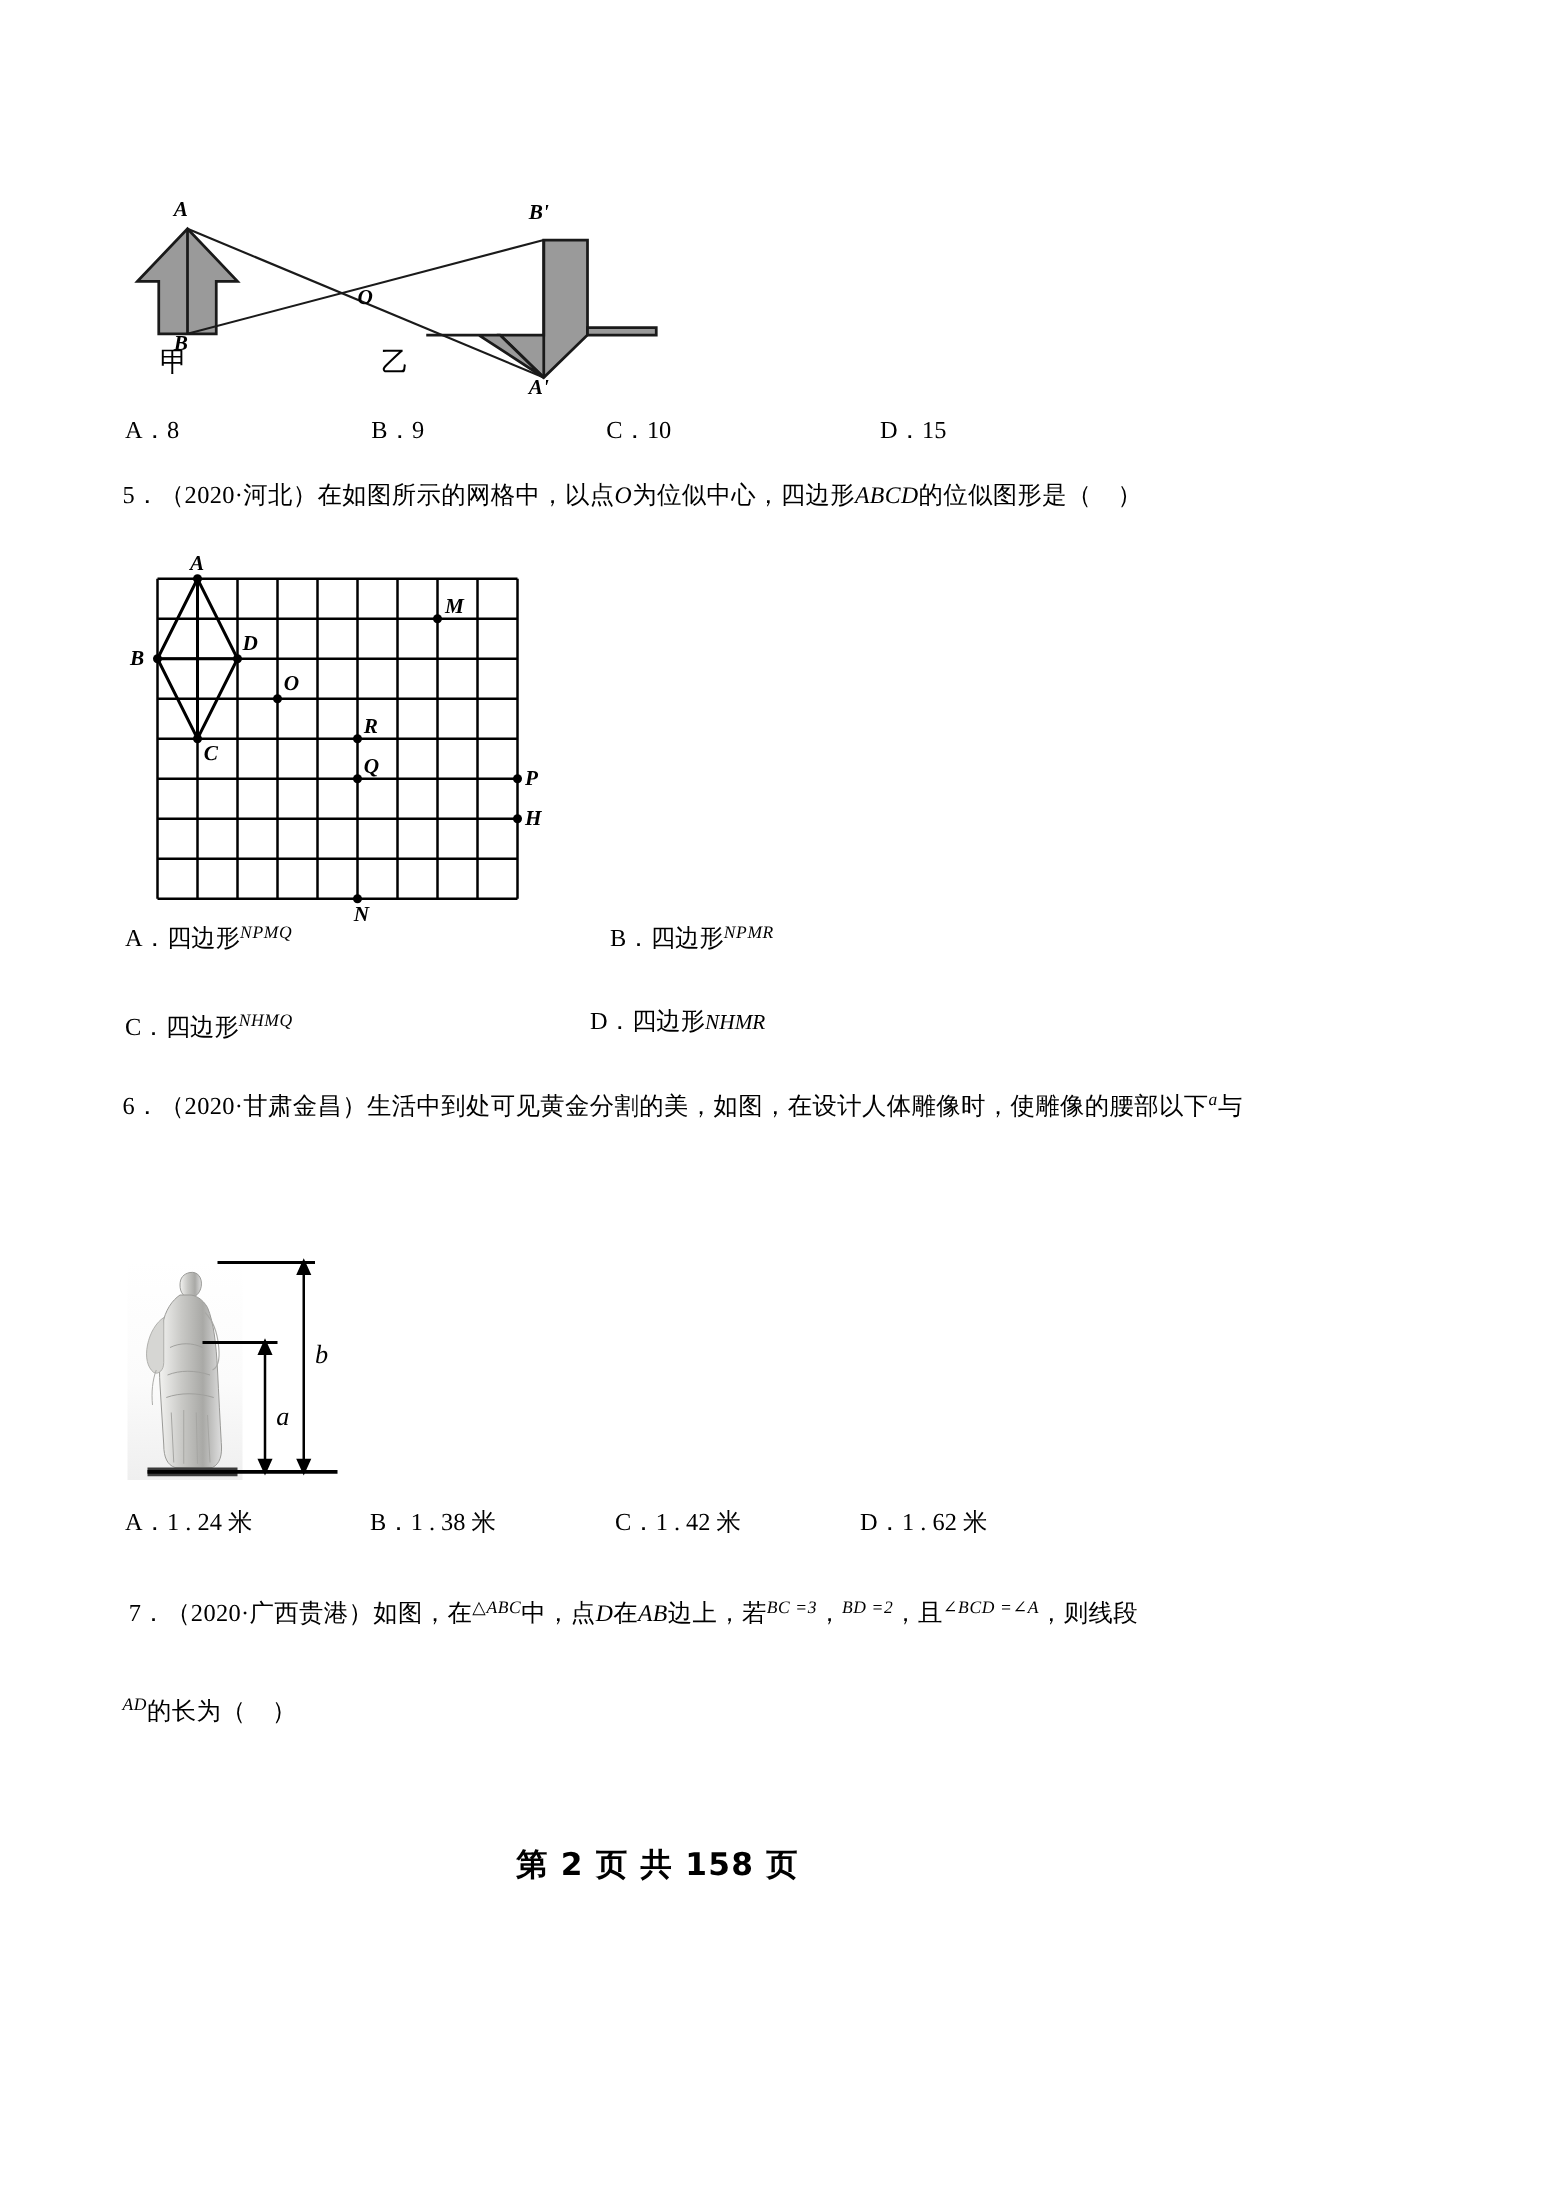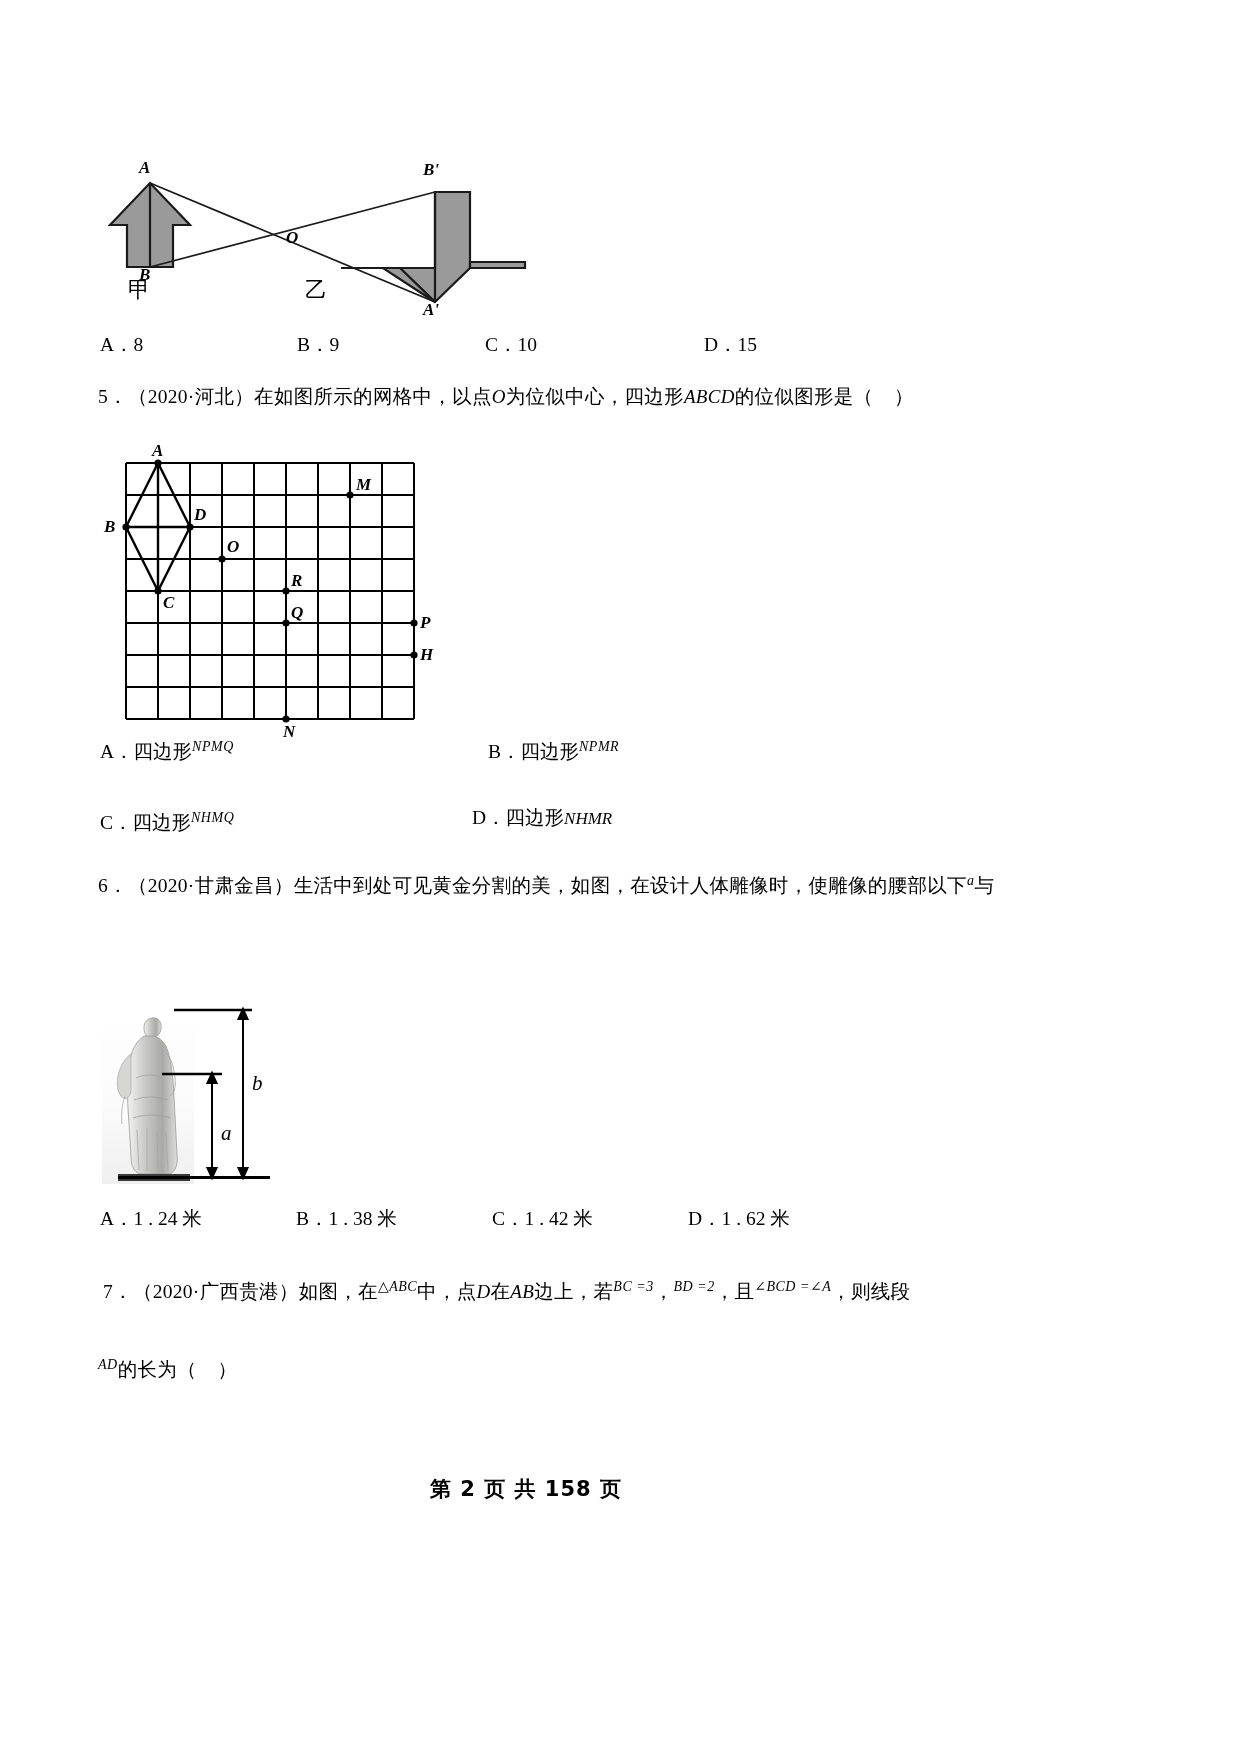--- a/index.html
+++ b/index.html
@@ -93,21 +93,21 @@
   }
 
   
   #footer {
     position: absolute;
     left: 0;
     top: 1475px;
     width: 1052px;
     text-align: center;
     font-family: "DejaVu Sans", sans-serif;
-    font-size: 21px;
+    font-size: 25px;
     font-weight: bold;
     letter-spacing: 1px;
   }
 </style>
 </head>
 <body>
 
 <div class="page">
 
   <div id="fig-arrows">

